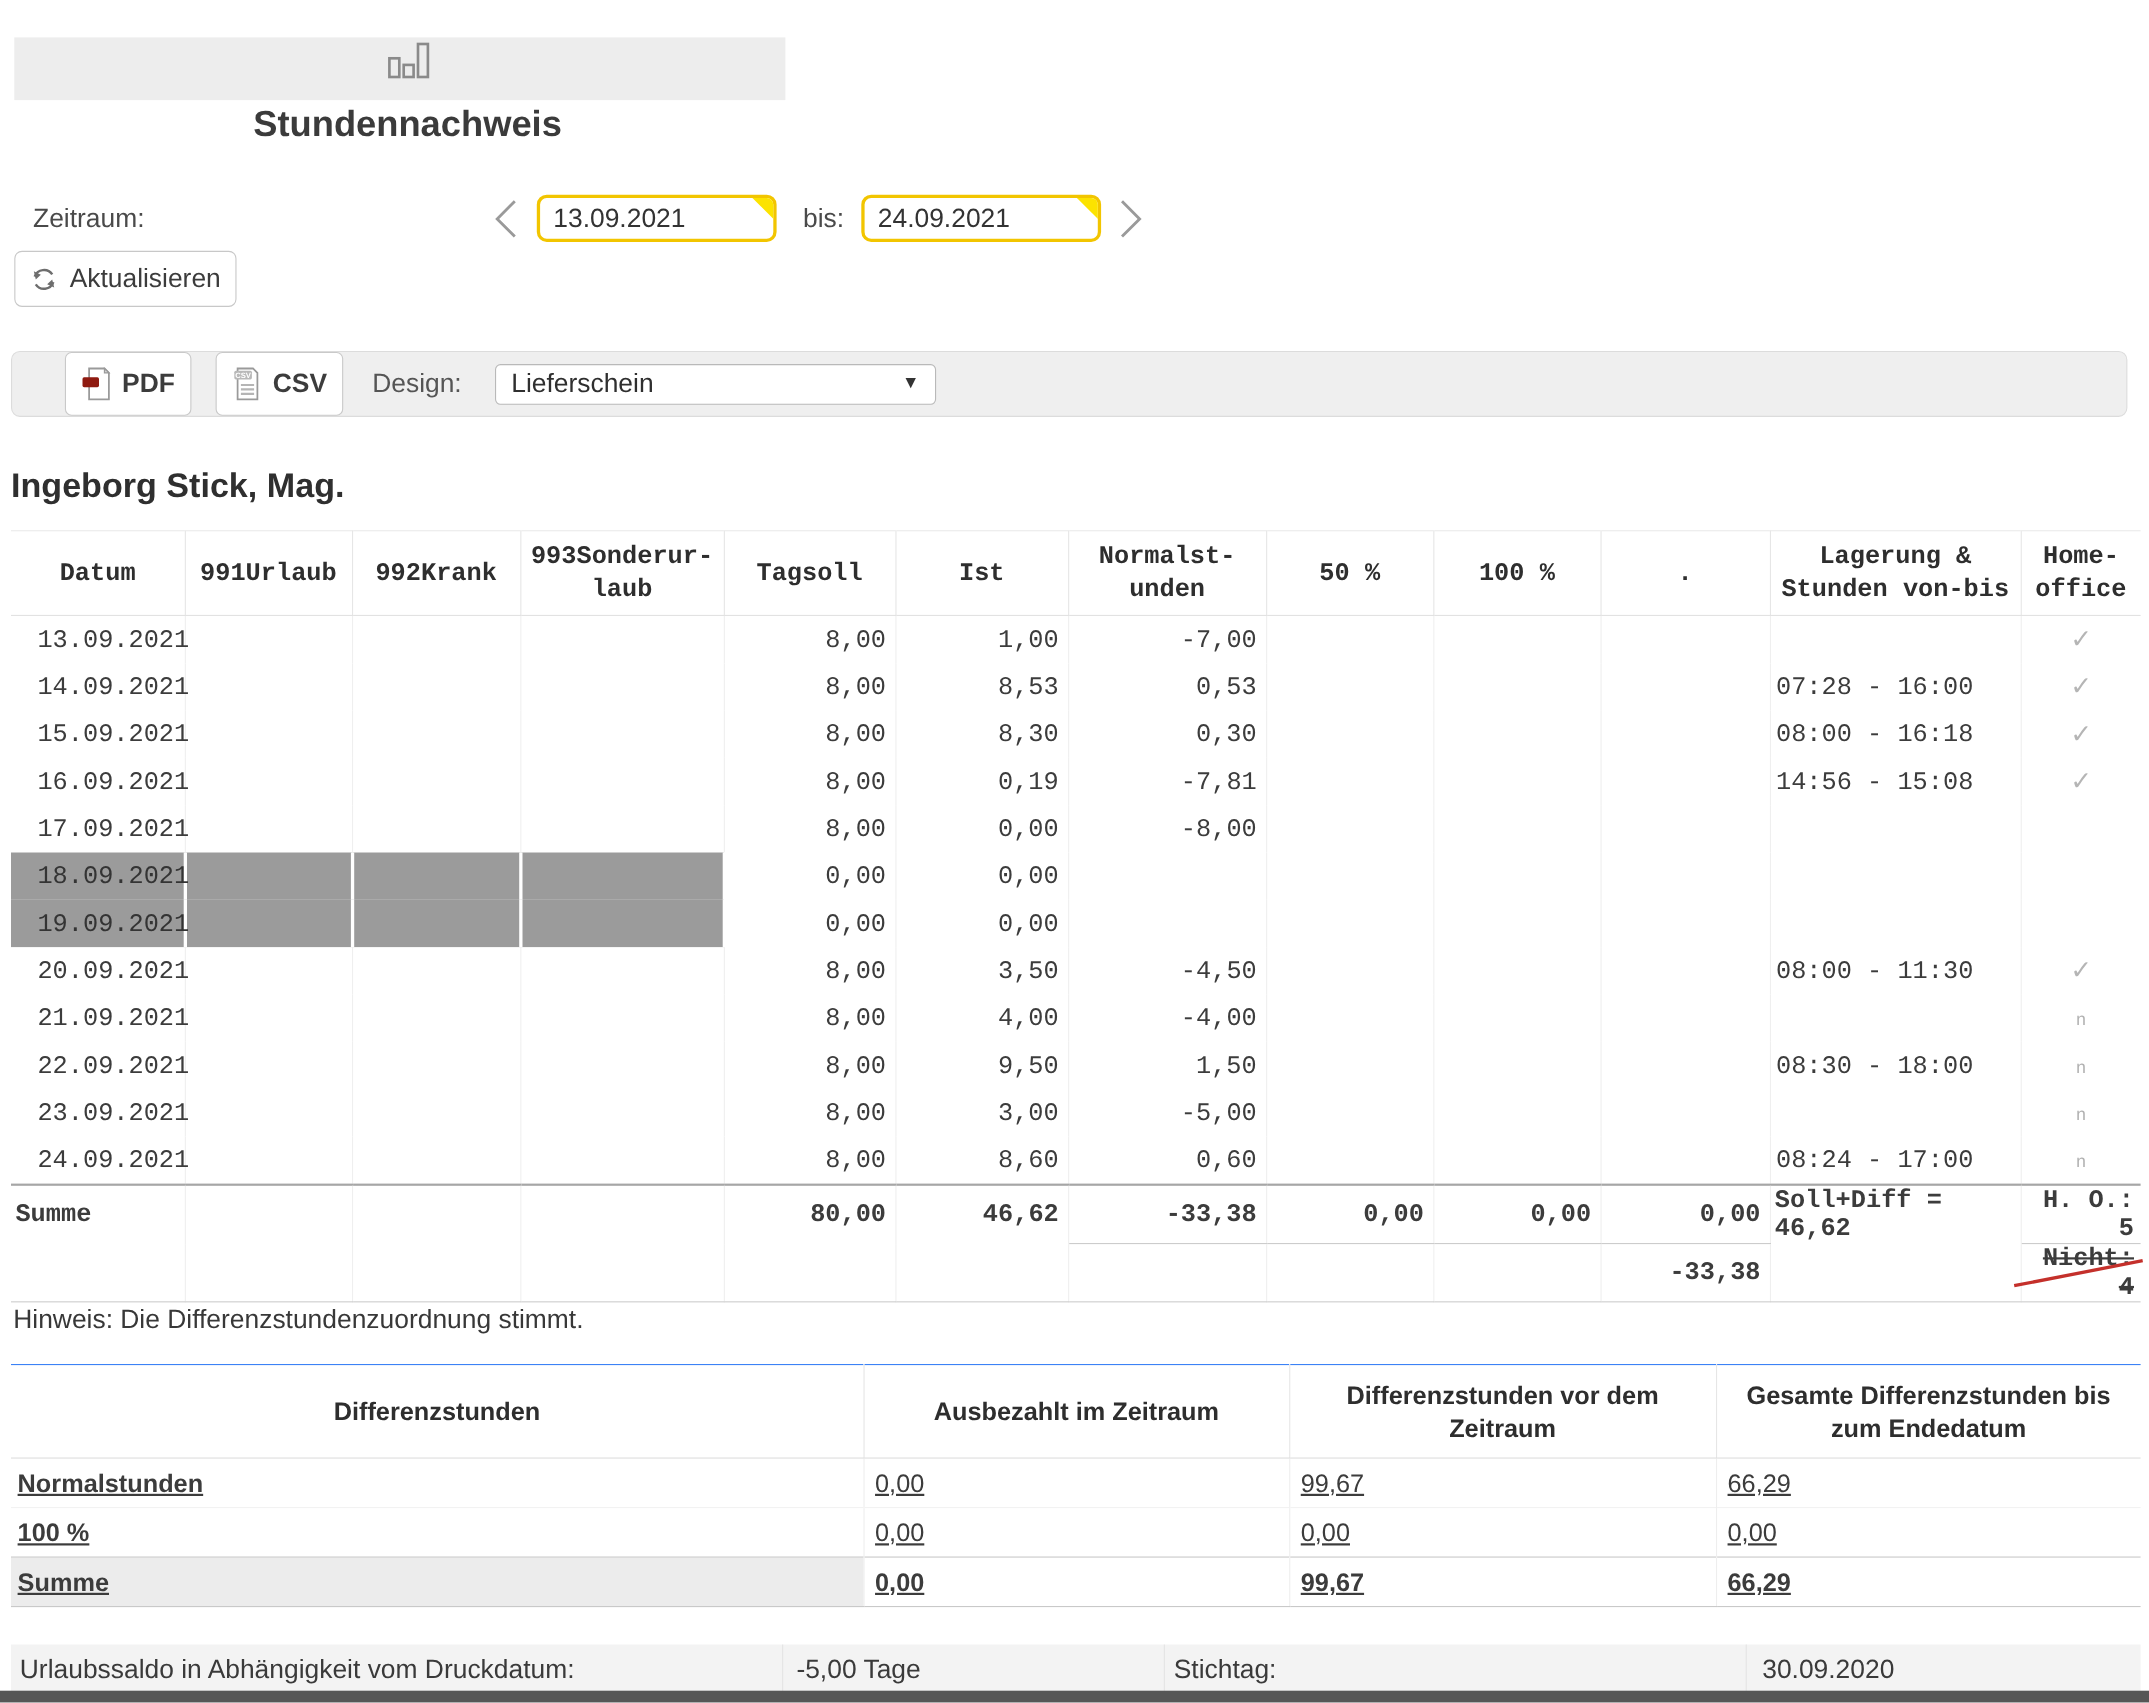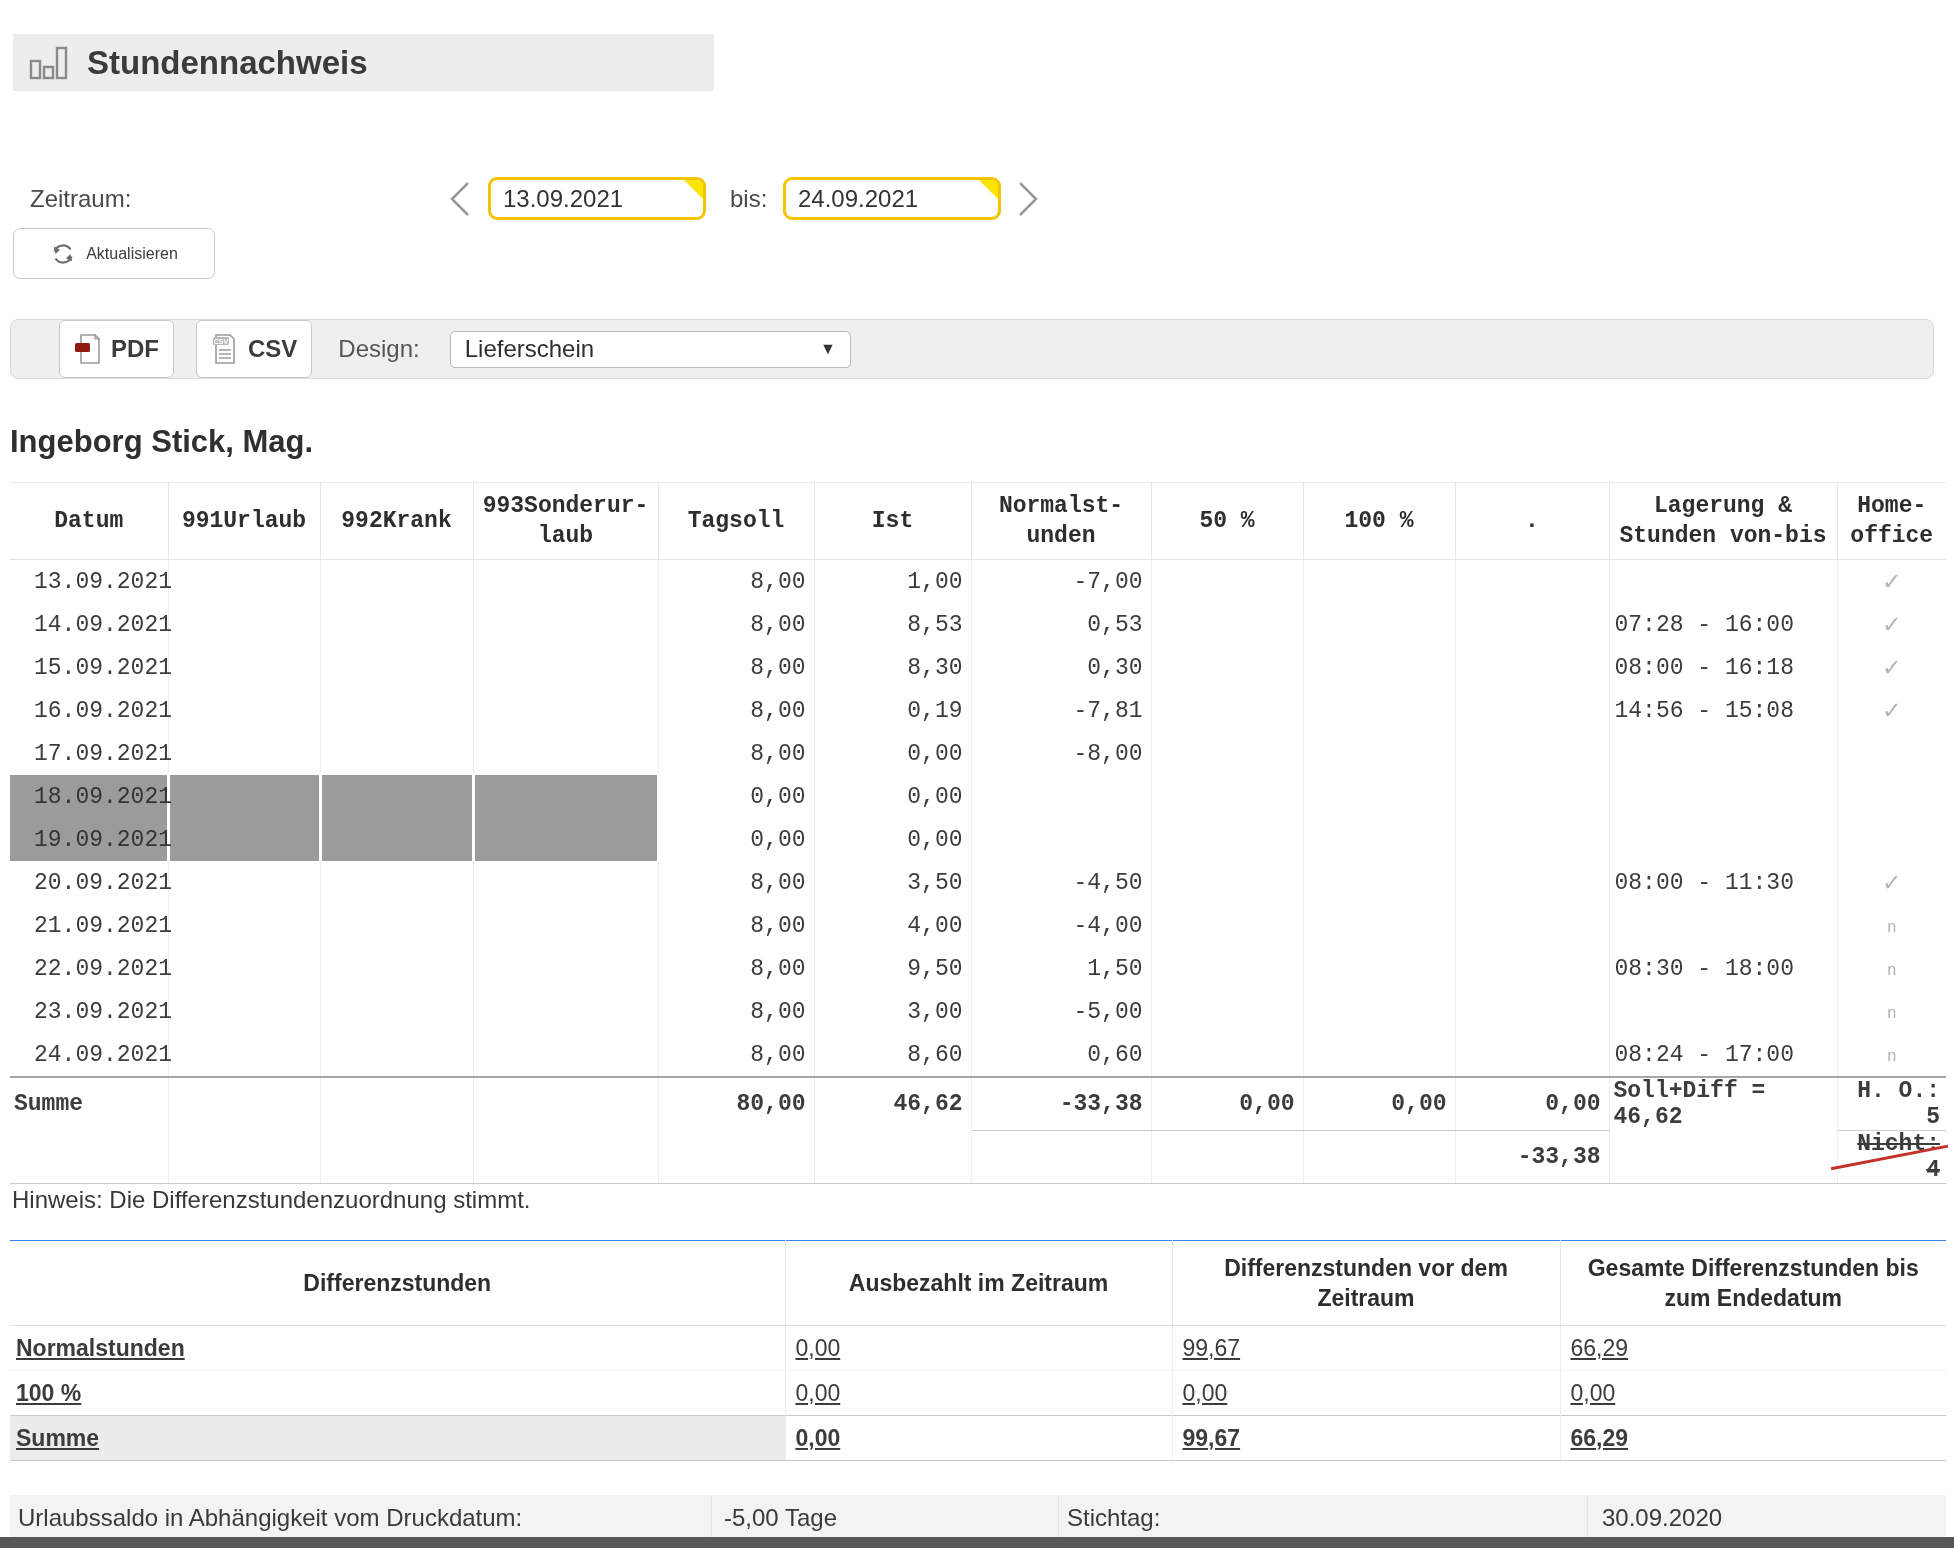--- a/index.html
+++ b/index.html
@@ -1,39 +1,39 @@
 <!DOCTYPE html>
 <html><head>
 <meta charset="utf-8">
 <style>
   html,body{margin:0;padding:0;background:#fff;}
   .page{position:relative;width:1954px;height:1548px;background:#ffffff;overflow:hidden;
         font-family:"Liberation Sans", sans-serif;color:#3c3c3c;}
 
   
   .title-box{position:absolute;left:13px;top:34px;width:701px;height:57px;background:#ededed;
-             display:flex;align-items:center;gap:18px;padding-left:14px;box-sizing:border-box;}
+             display:flex;align-items:center;gap:18px;padding-left:14px;box-sizing:border-box;flex-direction:column;}
   .title-box .title{font-size:33px;font-weight:bold;color:#3b3b3b;}
 
   
   .zeitraum-label{position:absolute;left:30px;top:185px;font-size:24px;color:#4a4a4a;}
   .chev{position:absolute;top:179px;width:32px;height:40px;cursor:pointer;}
   .chev.prev{left:444px;} .chev.next{left:1012px;}
   .date-wrap{position:absolute;top:177px;width:218px;height:43px;border:3px solid #f2c500;
              border-radius:9px;background:#fff;overflow:hidden;box-sizing:border-box;}
   .date-wrap.from{left:488px;} .date-wrap.to{left:783px;}
   .date-wrap input{border:none;outline:none;width:100%;height:100%;padding:0 0 0 12px;margin:0;
              font-size:24px;color:#333;font-family:inherit;background:transparent;box-sizing:border-box;}
   .fold{position:absolute;top:-1px;right:-1px;width:0;height:0;
         border-top:21px solid #fce300;border-left:21px solid transparent;}
   .bis-label{position:absolute;left:730px;top:185px;font-size:24px;color:#4a4a4a;}
 
   .refresh-btn{position:absolute;left:13px;top:228px;width:202px;height:51px;background:#fff;
                border:1px solid #c8c8c8;border-radius:7px;display:flex;align-items:center;
-               justify-content:center;gap:10px;font-size:16px;color:#3c3c3c;cursor:pointer;
+               justify-content:center;gap:10px;font-size:24px;color:#3c3c3c;cursor:pointer;
                font-family:inherit;}
 
   
   .toolbar{position:absolute;left:10px;top:319px;width:1924px;height:60px;background:#efefef;
            border:1px solid #dcdcdc;border-radius:8px;box-sizing:border-box;
            display:flex;align-items:center;padding-left:48px;}
   .tool-btn{height:58px;background:#fff;border:1px solid #c9c9c9;border-radius:6px;
             display:flex;align-items:center;gap:9px;padding:0 14px;font-size:24px;font-weight:bold;
             color:#3c3c3c;cursor:pointer;font-family:inherit;}
   .tool-btn + .tool-btn{margin-left:22px;text-align:center;}

